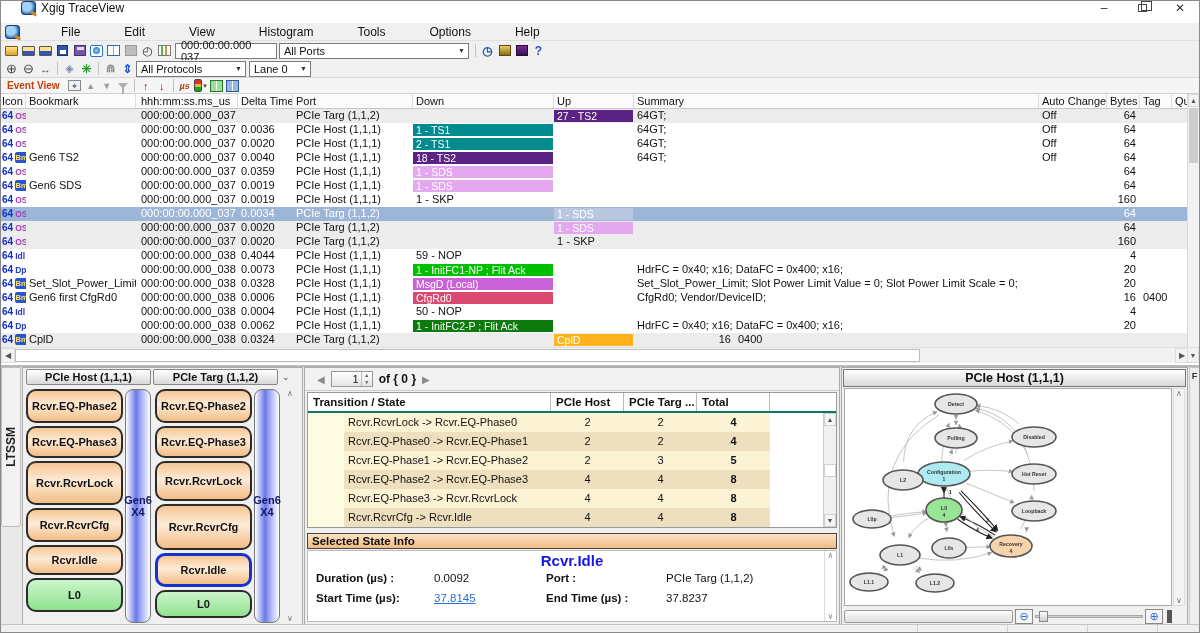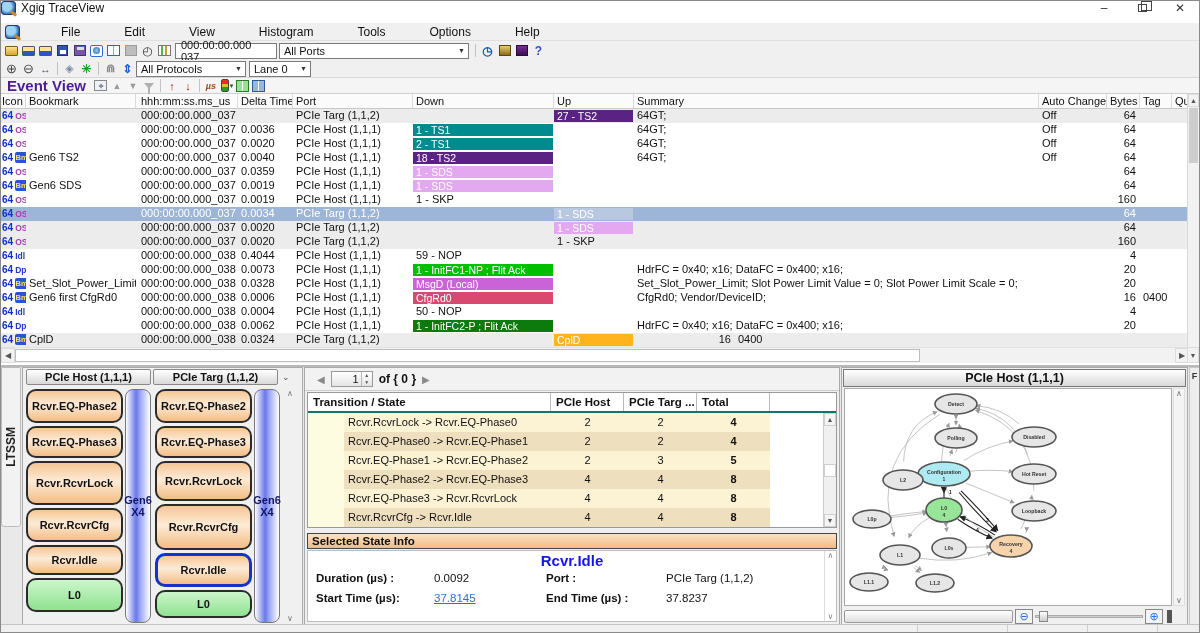--- a/index.html
+++ b/index.html
@@ -1,20 +1,20 @@
 <!DOCTYPE html>
 <html><head>
 <meta charset="utf-8">
 <style>
 *{margin:0;padding:0;box-sizing:border-box;font-family:"Liberation Sans",sans-serif;}
 html,body{width:1200px;height:633px;}
 body{position:relative;background:#fff;overflow:hidden;font-size:11px;color:#111;border:1px solid #8a8a8a;}
 
 
-.titlebar{position:absolute;top:0;left:0;right:0;height:14px;display:flex;align-items:center;padding-left:0;background:#fff;}
+.titlebar{position:absolute;top:0;left:0;right:0;height:14px;display:flex;align-items:center;padding-left:20px;background:#fff;}
 .app-ico{width:15px;height:14px;border-radius:3px;background:radial-gradient(circle at 38% 38%,#9ed4f5 0 40%,#1b5faa 75%);border:1px solid #2a3b66;position:relative;margin-right:5px;flex:none;}
 .app-ico::after{content:"";position:absolute;right:-2px;bottom:-1px;width:7px;height:3px;background:#c78a2e;transform:rotate(38deg);border-radius:1px;}
 .title-text{font-size:12px;}
 .win-btns{margin-left:auto;display:flex;}
 .win-btn{width:38px;height:22px;display:flex;align-items:center;justify-content:center;font-size:12px;color:#333;}
 .restore-sq{width:9px;height:8px;border:1px solid #444;position:relative;background:#fff;}
 .restore-sq::before{content:"";position:absolute;left:2px;top:-4px;width:9px;height:8px;border:1px solid #444;}
 
 
 .menubar{position:absolute;top:22px;left:0;right:0;height:18px;background:#f0f0f0;display:flex;align-items:center;border-bottom:1px solid #e0e0e0;padding-left:2px;gap:28px;}
@@ -46,21 +46,21 @@
 .ic-tag{color:#7a8aa8;font-size:11px;}
 .ic-ast{color:#22a022;font-size:12px;font-weight:bold;}
 .ic-bino{color:#8a8a8a;font-size:11px;font-weight:bold;}
 .ic-updown{color:#1b5fd6;font-size:12px;font-weight:bold;}
 .time-combo{width:102px;height:16px;border:1px solid #7a7a7a;background:#fff;display:flex;align-items:center;padding:0 3px 0 5px;margin:0 2px;font-size:11px;flex:none;gap:26px;}
 .combo-arrow{margin-left:auto;font-size:7px;color:#333;}
 .selectbox{height:16px;border:1px solid #7a7a7a;background:#fff;display:flex;align-items:center;padding:0 3px 0 4px;font-size:11px;margin-right:3px;flex:none;}
 
 
 .eventbar{position:absolute;top:77px;left:0;right:0;height:16px;background:#f5f5f5;border-bottom:1px solid #cfcfcf;display:flex;align-items:center;padding-left:6px;}
-.ev-title{color:#4c1d95;font-weight:bold;font-size:15px;margin-right:7px;}
+.ev-title{color:#c2410c;font-weight:bold;font-size:10px;margin-right:7px;}
 .ev-ico{width:16px;height:14px;display:flex;align-items:center;justify-content:center;font-size:10px;flex:none;}
 .ic-selbox{width:13px;height:11px;border:1px solid #888;background:#eef2f8;color:#334;font-size:9px;line-height:10px;text-align:center;}
 .tri{color:#9a9a9a;font-size:9px;}
 .funnel{width:0;height:0;border-left:5px solid transparent;border-right:5px solid transparent;border-top:6px solid #b0b0b0;position:relative;}
 .funnel::after{content:"";position:absolute;left:-1px;top:-1px;width:2px;height:6px;background:#b0b0b0;}
 .redarr{color:#a01818;font-weight:bold;font-size:11px;}
 .ic-us{color:#a04818;font-size:9px;font-weight:bold;font-style:italic;}
 .tlight{width:8px;height:13px;border:1px solid #444;border-radius:2px;background:linear-gradient(#e03030 0 33%,#e0c020 33% 66%,#20a020 66%);}
 .caret{font-size:7px;color:#444;margin-left:1px;}
 .ic-gtbl{width:13px;height:12px;border:1px solid #2a7a2a;background:linear-gradient(90deg,#9adf9a 48%,#fff 48% 52%,#9adf9a 52%),linear-gradient(#9adf9a 45%,#fff 45% 55%,#9adf9a 55%);}

